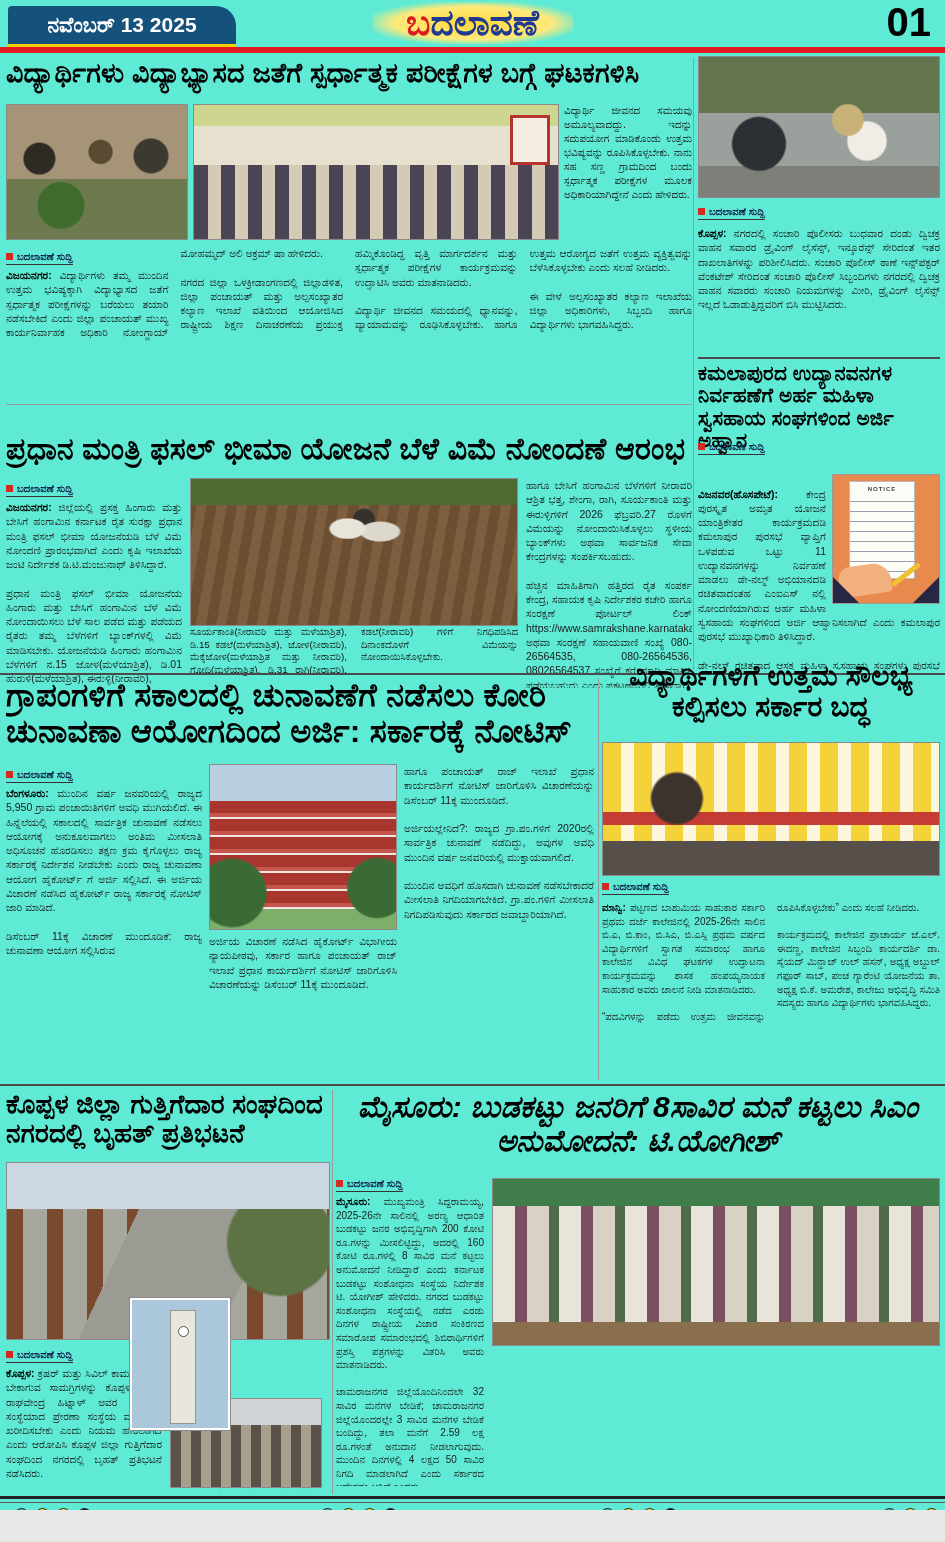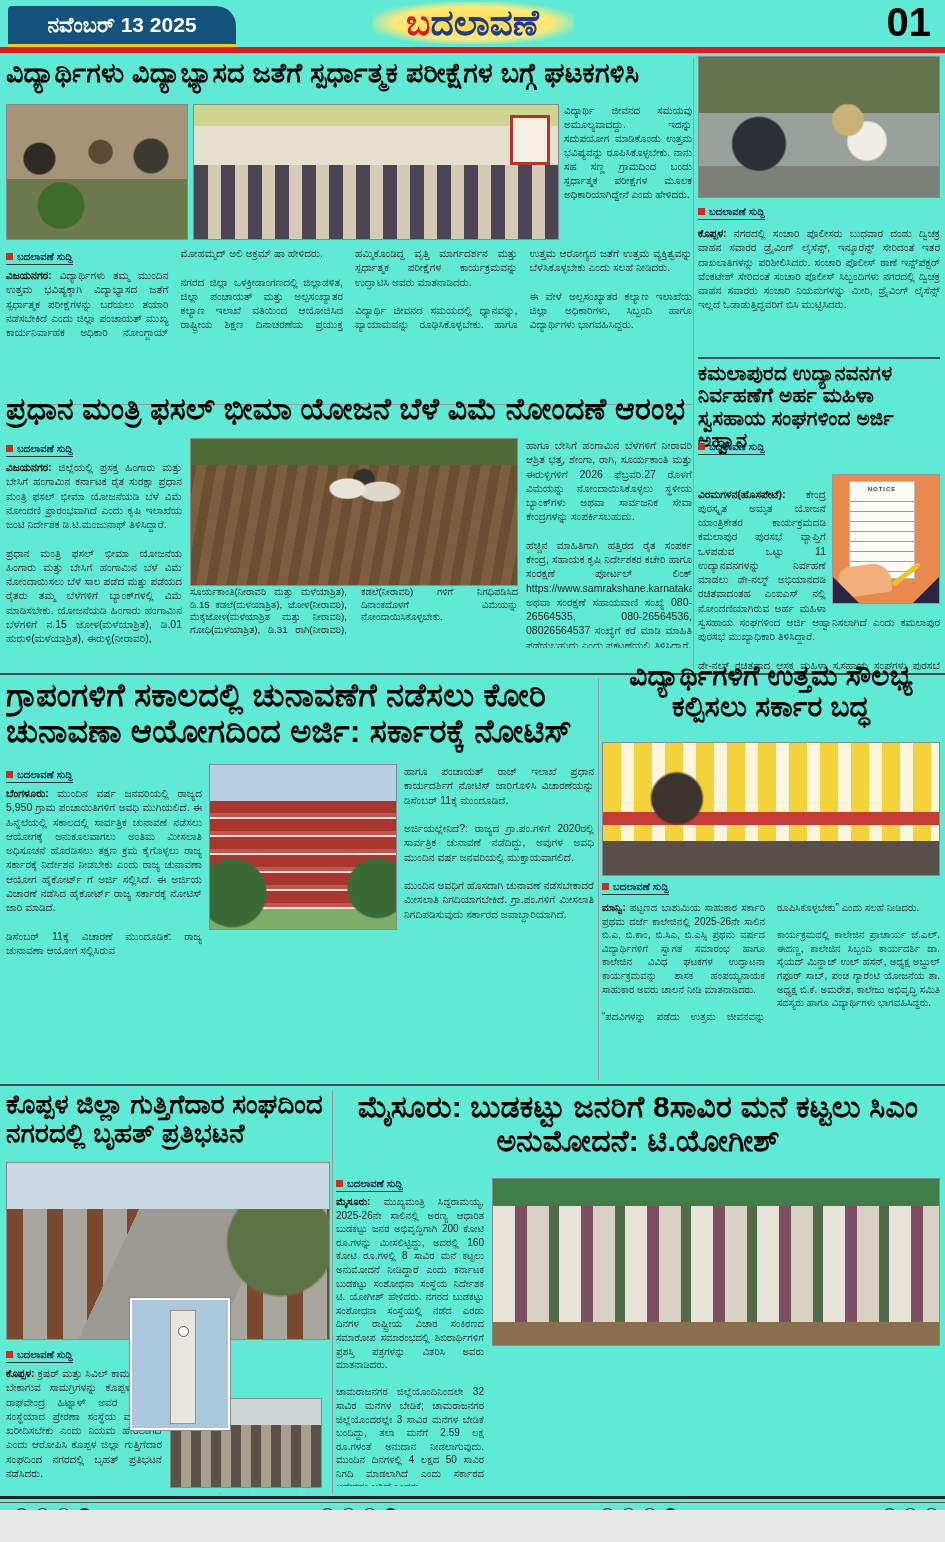--- a/index.html
+++ b/index.html
@@ -61,21 +61,21 @@
   #secC .body{height:222px;overflow:hidden;}
   .notice{float:right;width:106px;height:128px;margin:2px 0 4px 6px;background:#e88a4d;border:1px solid #999;position:relative;}
   .notice .paper{position:absolute;left:16px;top:6px;width:64px;height:96px;background:#fdfdf8;border:1px solid #bbb;
      background-image:repeating-linear-gradient(180deg,rgba(0,0,0,0) 0 9px,#9aa0b0 9px 10px);}
   .notice .nt{position:absolute;left:0;top:3px;width:100%;text-align:center;font-size:6px;letter-spacing:1px;color:#444;font-weight:bold;background:#fdfdf8;}
   .notice .hand{position:absolute;left:6px;bottom:8px;width:52px;height:30px;background:#f2b07e;border-radius:12px 18px 4px 4px;transform:rotate(-8deg);}
   .notice .pencil{position:absolute;right:16px;bottom:26px;width:34px;height:5px;background:#f0c030;transform:rotate(-38deg);border-radius:2px;}
   .notice .corner{position:absolute;right:0;bottom:0;width:0;height:0;border-left:26px solid transparent;border-bottom:26px solid #272744;}
   .notice .corner2{position:absolute;left:0;bottom:0;width:0;height:0;border-right:26px solid transparent;border-bottom:26px solid #272744;}
   
-  #secD{left:6px;top:392px;width:686px;height:262px;}
+  #secD{left:6px;top:432px;width:686px;height:262px;}
   #secD .headline{font-size:30px;height:46px;}
   #secD .row{display:flex;gap:8px;}
   #secD .colL{width:176px;height:210px;overflow:hidden;}
   #secD .colC{width:328px;}
   .ph-farm{width:328px;height:148px;
     background:radial-gradient(ellipse at 48% 34%,#e8e4da 0 7%,rgba(0,0,0,0) 8%),
                radial-gradient(ellipse at 58% 36%,#ddd8cc 0 7%,rgba(0,0,0,0) 8%),
                radial-gradient(circle at 53% 28%,#34302a 0 5%,rgba(0,0,0,0) 6%),
                linear-gradient(180deg,#4f6b33 0 18%,rgba(0,0,0,0) 18%),
                repeating-linear-gradient(100deg,#6b4f33 0 10px,#7d5f40 10px 20px);}
@@ -119,21 +119,21 @@
   .ph-clock .face{position:absolute;left:46px;top:26px;width:9px;height:9px;border-radius:50%;background:#fff;border:1px solid #555;}
   #secG .row{display:flex;gap:8px;margin-top:4px;}
   #secG .gc1{width:156px;height:146px;overflow:hidden;}
   #secG .gc2{width:152px;}
   .ph-protest{width:152px;height:90px;
     background:linear-gradient(180deg,#cfd4d6 0 30%,rgba(0,0,0,0) 30%),
                repeating-linear-gradient(90deg,#5a5248 0 10px,#a99f8f 10px 20px);}
   #secG .caption{font-size:9.5px;line-height:1.3;text-align:justify;margin-top:3px;}
   
   #secH{left:336px;top:1090px;width:604px;height:404px;}
-  #secH .headline{font-size:30px;height:88px;text-align:center;}
+  #secH .headline{font-size:30px;height:88px;text-align:center;font-style:italic;}
   #secH .row{display:flex;gap:8px;}
   #secH .hc1{width:148px;height:308px;overflow:hidden;font-size:10px;}
   .ph-mysuru{flex:1;height:168px;
     background:linear-gradient(180deg,#3f7d4a 0 16%,rgba(0,0,0,0) 16%),
                linear-gradient(0deg,#8a6f4f 0 14%,rgba(0,0,0,0) 14%),
                repeating-linear-gradient(90deg,#e8e4da 0 22px,#7a4f62 22px 34px,#d9d2c4 34px 56px,#4f6b4a 56px 66px);}
   #secH .bottomcols{margin-left:156px;width:446px;height:134px;margin-top:6px;
         column-count:3;column-gap:12px;font-size:10px;overflow:hidden;}
   
   .f-rule1{position:absolute;left:0;top:1496px;width:945px;height:3px;background:#232323;}
@@ -193,21 +193,21 @@
     <div class="headline">ಕಮಲಾಪುರದ ಉದ್ಯಾನವನಗಳ ನಿರ್ವಹಣೆಗೆ ಅರ್ಹ ಮಹಿಳಾ ಸ್ವಸಹಾಯ ಸಂಘಗಳಿಂದ ಅರ್ಜಿ ಅಹ್ವಾನ</div>
     <div class="byline"><span class="sq"></span><span>ಬದಲಾವಣೆ ಸುದ್ದಿ</span></div>
     <div class="body">
       <span class="notice" style="display:block;">
         <span class="paper"><span class="nt">NOTICE</span></span>
         <span class="hand"></span>
         <span class="pencil"></span>
         <span class="corner"></span>
         <span class="corner2"></span>
       </span>
-      <span class="dateline">ವಿರಮಗಳನ(ಹೊಸಪೇಟೆ):</span> <span>ಕೇಂದ್ರ ಪುರಸ್ಕೃತ ಅಮೃತ ಯೋಜನೆ ಯಾಂತ್ರಿಕೇತರ ಕಾರ್ಯಕ್ರಮದಡಿ ಕಮಲಾಪುರ ಪುರಸಭೆ ವ್ಯಾಪ್ತಿಗೆ ಒಳಪಡುವ ಒಟ್ಟು 11 ಉದ್ಯಾನವನಗಳನ್ನು ನಿರ್ವಹಣೆ ಮಾಡಲು ಡೇ-ನಲ್ಮ್ ಅಭಿಯಾನದಡಿ ರಚಿತವಾದಂತಹ ಎಂಐಎಸ್ ನಲ್ಲಿ ನೋಂದಣಿಯಾಗಿರುವ ಅರ್ಹ ಮಹಿಳಾ ಸ್ವಸಹಾಯ ಸಂಘಗಳಿಂದ ಅರ್ಜಿ ಆಹ್ವಾನಿಸಲಾಗಿದೆ ಎಂದು ಕಮಲಾಪುರ ಪುರಸಭೆ ಮುಖ್ಯಾಧಿಕಾರಿ ತಿಳಿಸಿದ್ದಾರೆ.
+      <span class="dateline">ವಿಜನವರ(ಹೊಸಪೇಟೆ):</span> <span>ಕೇಂದ್ರ ಪುರಸ್ಕೃತ ಅಮೃತ ಯೋಜನೆ ಯಾಂತ್ರಿಕೇತರ ಕಾರ್ಯಕ್ರಮದಡಿ ಕಮಲಾಪುರ ಪುರಸಭೆ ವ್ಯಾಪ್ತಿಗೆ ಒಳಪಡುವ ಒಟ್ಟು 11 ಉದ್ಯಾನವನಗಳನ್ನು ನಿರ್ವಹಣೆ ಮಾಡಲು ಡೇ-ನಲ್ಮ್ ಅಭಿಯಾನದಡಿ ರಚಿತವಾದಂತಹ ಎಂಐಎಸ್ ನಲ್ಲಿ ನೋಂದಣಿಯಾಗಿರುವ ಅರ್ಹ ಮಹಿಳಾ ಸ್ವಸಹಾಯ ಸಂಘಗಳಿಂದ ಅರ್ಜಿ ಆಹ್ವಾನಿಸಲಾಗಿದೆ ಎಂದು ಕಮಲಾಪುರ ಪುರಸಭೆ ಮುಖ್ಯಾಧಿಕಾರಿ ತಿಳಿಸಿದ್ದಾರೆ.
 
 ಡೇ-ನಲ್ಮ್ ರಚಿತವಾದ ಆಸಕ್ತ ಮಹಿಳಾ ಸ್ವಸಹಾಯ ಸಂಘಗಳು ಪುರಸಭೆ ಕಾರ್ಯಾಲಯದ, ಡೇ-ನಲ್ಮ್ ಶಾಖೆಗೆ ಭೇಟಿ ನೀಡಿ ಅರ್ಜಿ ಹಾಗೂ ನಮೂನೆಗಳನ್ನು ಪಡೆದು ನವೆಂಬರ್.25 ರೊಳಗಾಗಿ ಸೂಕ್ತ ದಾಖಲಾತಿಗಳೊಂದಿಗೆ ಅರ್ಜಿ ಭರ್ತಿಮಾಡಿ ಸಲ್ಲಿಸಬೇಕು. ಒಂದು ಸ್ವಸಹಾಯ ಸಂಘ ಒಂದು ಪಾರ್ಕ್ ಮಾತ್ರ ಅರ್ಜಿ ಸಲ್ಲಿಸಬಹುದು.</span>
     </div>
   </section>
 
   <section id="secD">
     <div class="headline">ಪ್ರಧಾನ ಮಂತ್ರಿ ಫಸಲ್ ಭೀಮಾ ಯೋಜನೆ ಬೆಳೆ ವಿಮೆ ನೋಂದಣೆ ಆರಂಭ</div>
     <div class="row">
       <div class="colL">
         <div class="byline"><span class="sq"></span><span>ಬದಲಾವಣೆ ಸುದ್ದಿ</span></div>
@@ -233,20 +233,21 @@
     <div class="headline">ಗ್ರಾಪಂಗಳಿಗೆ ಸಕಾಲದಲ್ಲಿ ಚುನಾವಣೆಗೆ ನಡೆಸಲು ಕೋರಿ ಚುನಾವಣಾ ಆಯೋಗದಿಂದ ಅರ್ಜಿ: ಸರ್ಕಾರಕ್ಕೆ ನೋಟಿಸ್</div>
     <div class="grid">
       <div class="c1">
         <div class="byline"><span class="sq"></span><span>ಬದಲಾವಣೆ ಸುದ್ದಿ</span></div>
         <div class="body"><span class="dateline">ಬೆಂಗಳೂರು:</span> <span>ಮುಂದಿನ ವರ್ಷ ಜನವರಿಯಲ್ಲಿ ರಾಜ್ಯದ 5,950 ಗ್ರಾಮ ಪಂಚಾಯಿತಿಗಳಿಗೆ ಅವಧಿ ಮುಗಿಯಲಿದೆ. ಈ ಹಿನ್ನೆಲೆಯಲ್ಲಿ ಸಕಾಲದಲ್ಲಿ ಸಾರ್ವತ್ರಿಕ ಚುನಾವಣೆ ನಡೆಸಲು ಆಯೋಗಕ್ಕೆ ಅನುಕೂಲವಾಗಲು ಅಂತಿಮ ಮೀಸಲಾತಿ ಅಧಿಸೂಚನೆ ಹೊರಡಿಸಲು ತಕ್ಷಣ ಕ್ರಮ ಕೈಗೊಳ್ಳಲು ರಾಜ್ಯ ಸರ್ಕಾರಕ್ಕೆ ನಿರ್ದೇಶನ ನೀಡಬೇಕು ಎಂದು ರಾಜ್ಯ ಚುನಾವಣಾ ಆಯೋಗ ಹೈಕೋರ್ಟ್ ಗೆ ಅರ್ಜಿ ಸಲ್ಲಿಸಿದೆ. ಈ ಅರ್ಜಿಯ ವಿಚಾರಣೆ ನಡೆಸಿದ ಹೈಕೋರ್ಟ್ ರಾಜ್ಯ ಸರ್ಕಾರಕ್ಕೆ ನೋಟಿಸ್ ಜಾರಿ ಮಾಡಿದೆ.
 
 ಡಿಸೆಂಬರ್ 11ಕ್ಕೆ ವಿಚಾರಣೆ ಮುಂದೂಡಿಕೆ: ರಾಜ್ಯ ಚುನಾವಣಾ ಆಯೋಗ ಸಲ್ಲಿಸಿರುವ</span></div>
       </div>
       <div class="c2">
         <div class="photo ph-court"></div>
+        <div class="body">ಅರ್ಜಿಯ ವಿಚಾರಣೆ ನಡೆಸಿದ ಹೈಕೋರ್ಟ್ ವಿಭಾಗೀಯ ನ್ಯಾಯಪೀಠವು, ಸರ್ಕಾರ ಹಾಗೂ ಪಂಚಾಯತ್ ರಾಜ್ ಇಲಾಖೆ ಪ್ರಧಾನ ಕಾರ್ಯದರ್ಶಿಗೆ ನೋಟಿಸ್ ಜಾರಿಗೊಳಿಸಿ ವಿಚಾರಣೆಯನ್ನು ಡಿಸೆಂಬರ್ 11ಕ್ಕೆ ಮುಂದೂಡಿದೆ.</div>
       </div>
       <div class="c3">
         <div class="body">ಹಾಗೂ ಪಂಚಾಯತ್ ರಾಜ್ ಇಲಾಖೆ ಪ್ರಧಾನ ಕಾರ್ಯದರ್ಶಿಗೆ ನೋಟಿಸ್ ಜಾರಿಗೊಳಿಸಿ ವಿಚಾರಣೆಯನ್ನು ಡಿಸೆಂಬರ್ 11ಕ್ಕೆ ಮುಂದೂಡಿದೆ.
 
 ಅರ್ಜಿಯಲ್ಲೇನಿದೆ?: ರಾಜ್ಯದ ಗ್ರಾ.ಪಂ.ಗಳಿಗೆ 2020ರಲ್ಲಿ ಸಾರ್ವತ್ರಿಕ ಚುನಾವಣೆ ನಡೆದಿದ್ದು, ಅವುಗಳ ಅವಧಿ ಮುಂದಿನ ವರ್ಷ ಜನವರಿಯಲ್ಲಿ ಮುಕ್ತಾಯವಾಗಲಿದೆ.
 
 ಮುಂದಿನ ಅವಧಿಗೆ ಹೊಸದಾಗಿ ಚುನಾವಣೆ ನಡೆಸಬೇಕಾದರೆ ಮೀಸಲಾತಿ ನಿಗದಿಯಾಗಬೇಕಿದೆ. ಗ್ರಾ.ಪಂ.ಗಳಿಗೆ ಮೀಸಲಾತಿ ನಿಗದಿಪಡಿಸುವುದು ಸರ್ಕಾರದ ಜವಾಬ್ದಾರಿಯಾಗಿದೆ.</div>
       </div>
     </div>
   </section>

